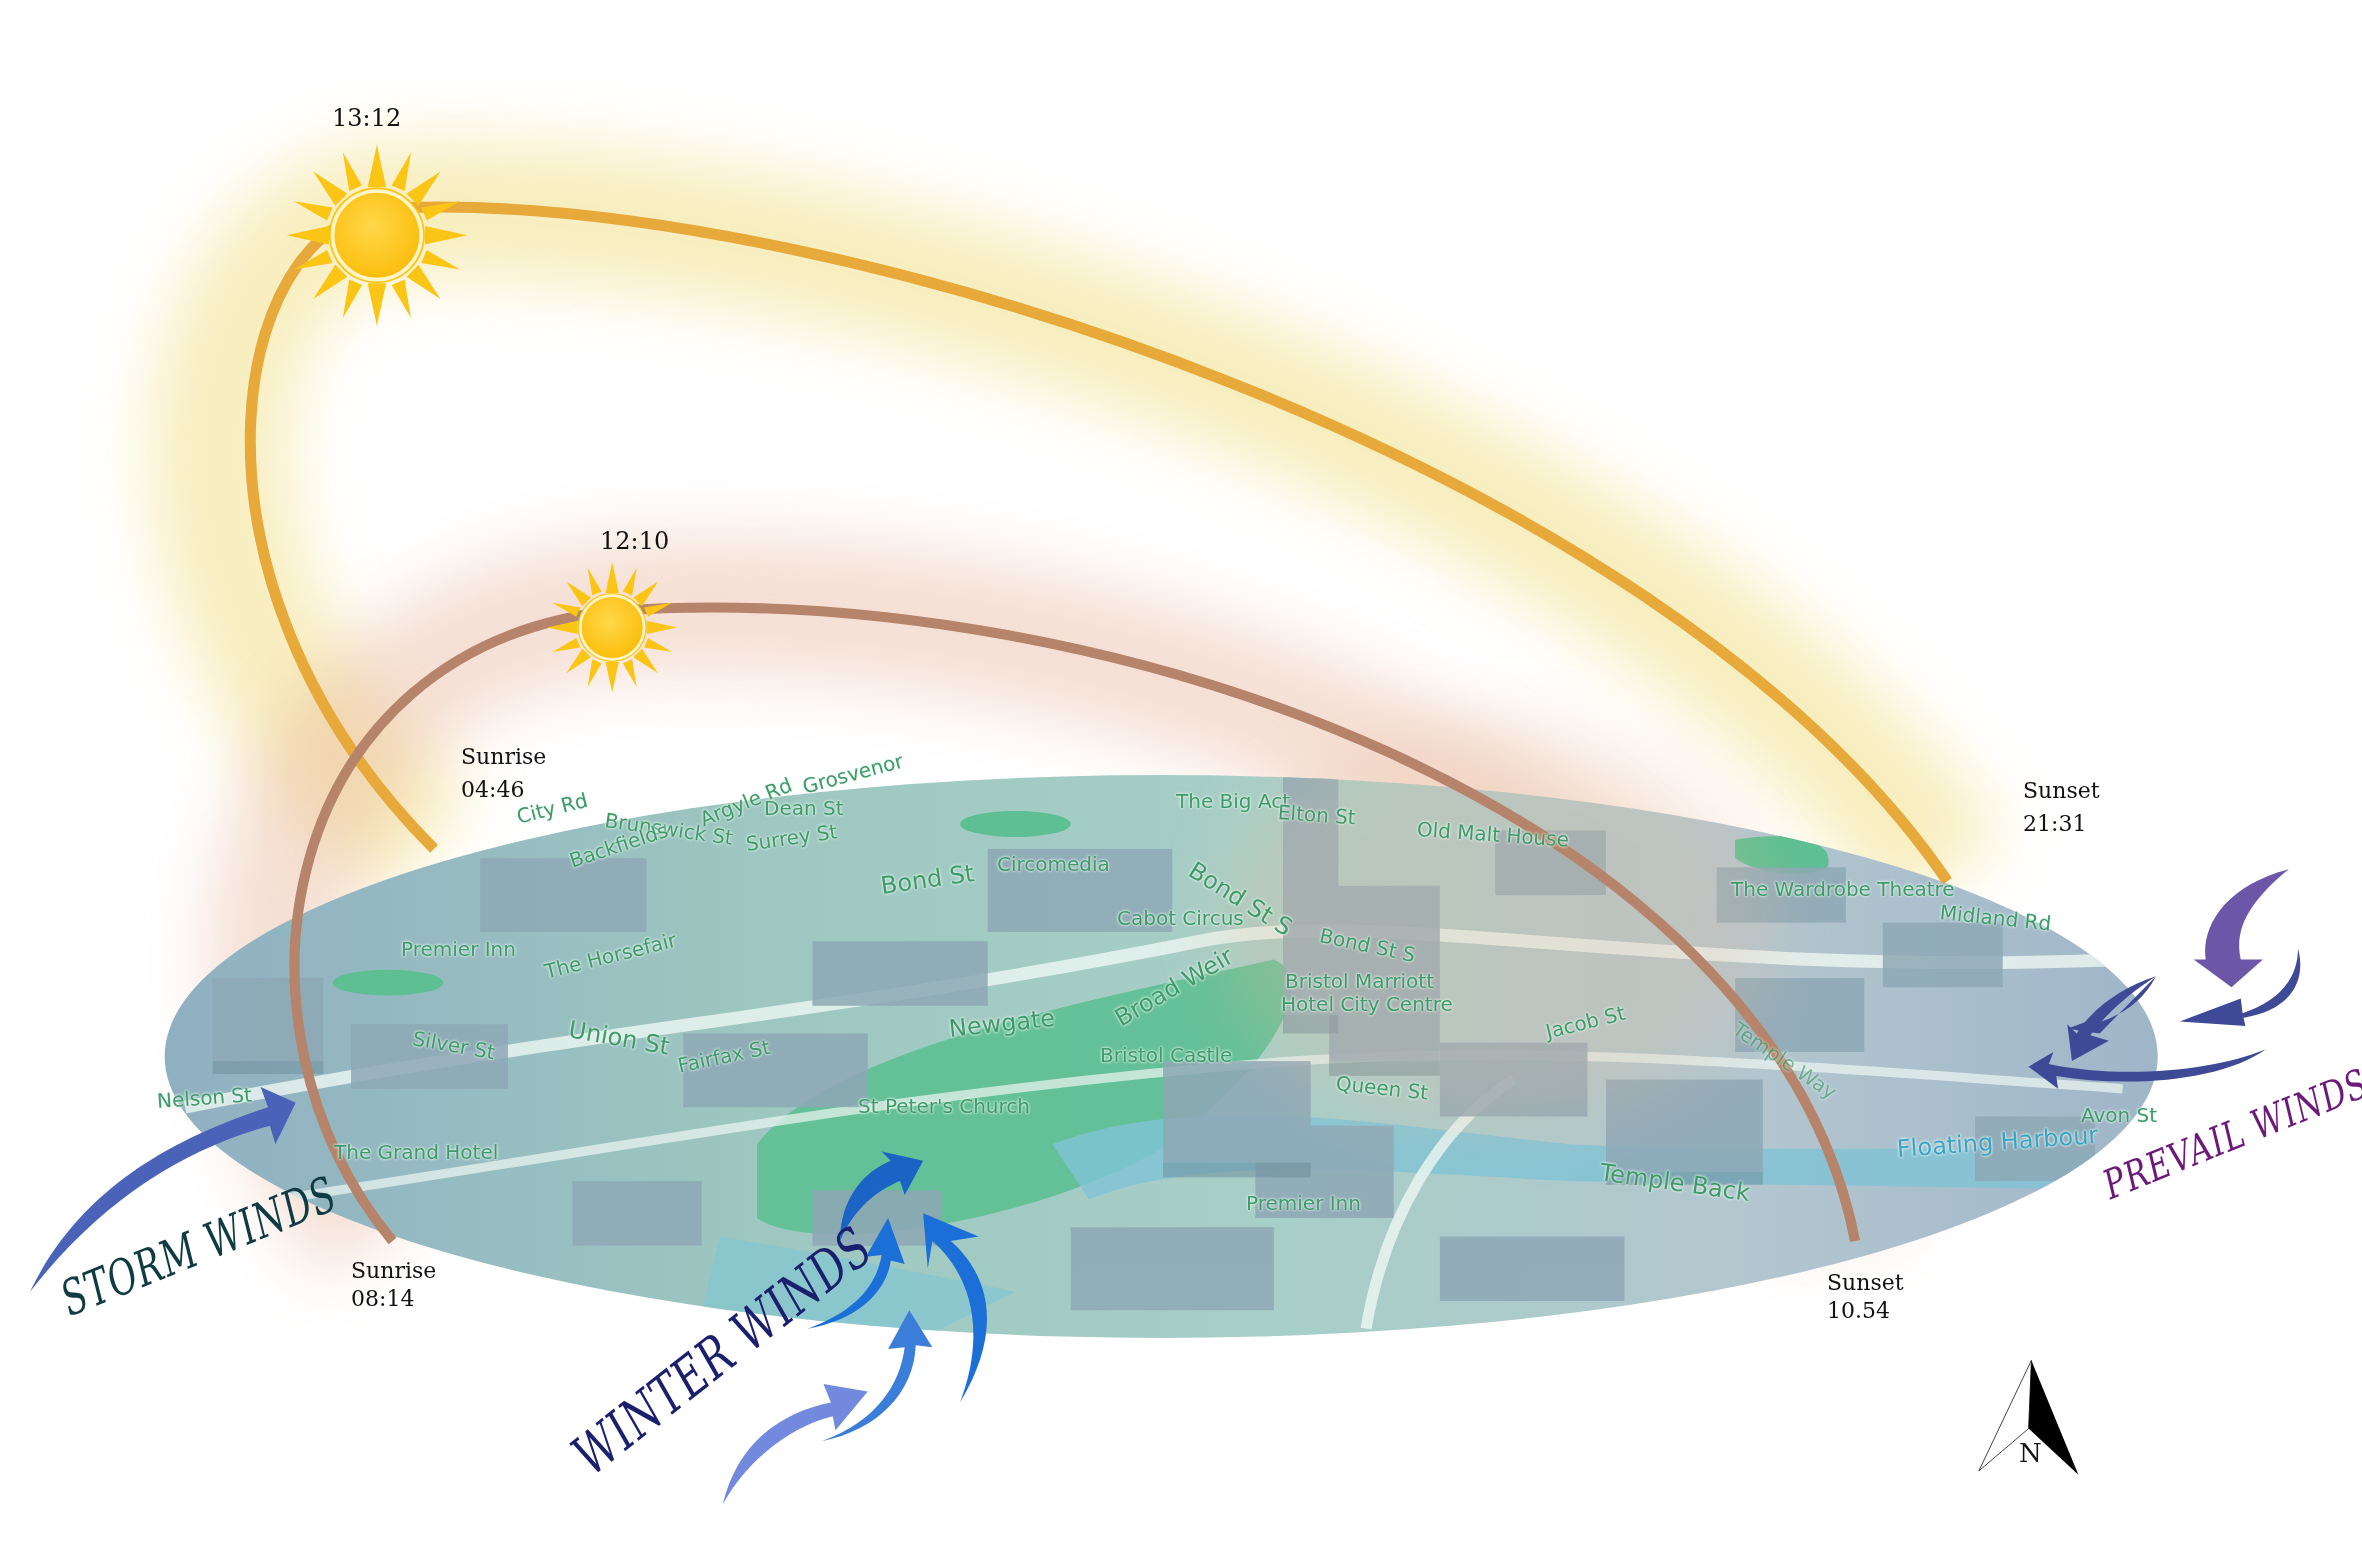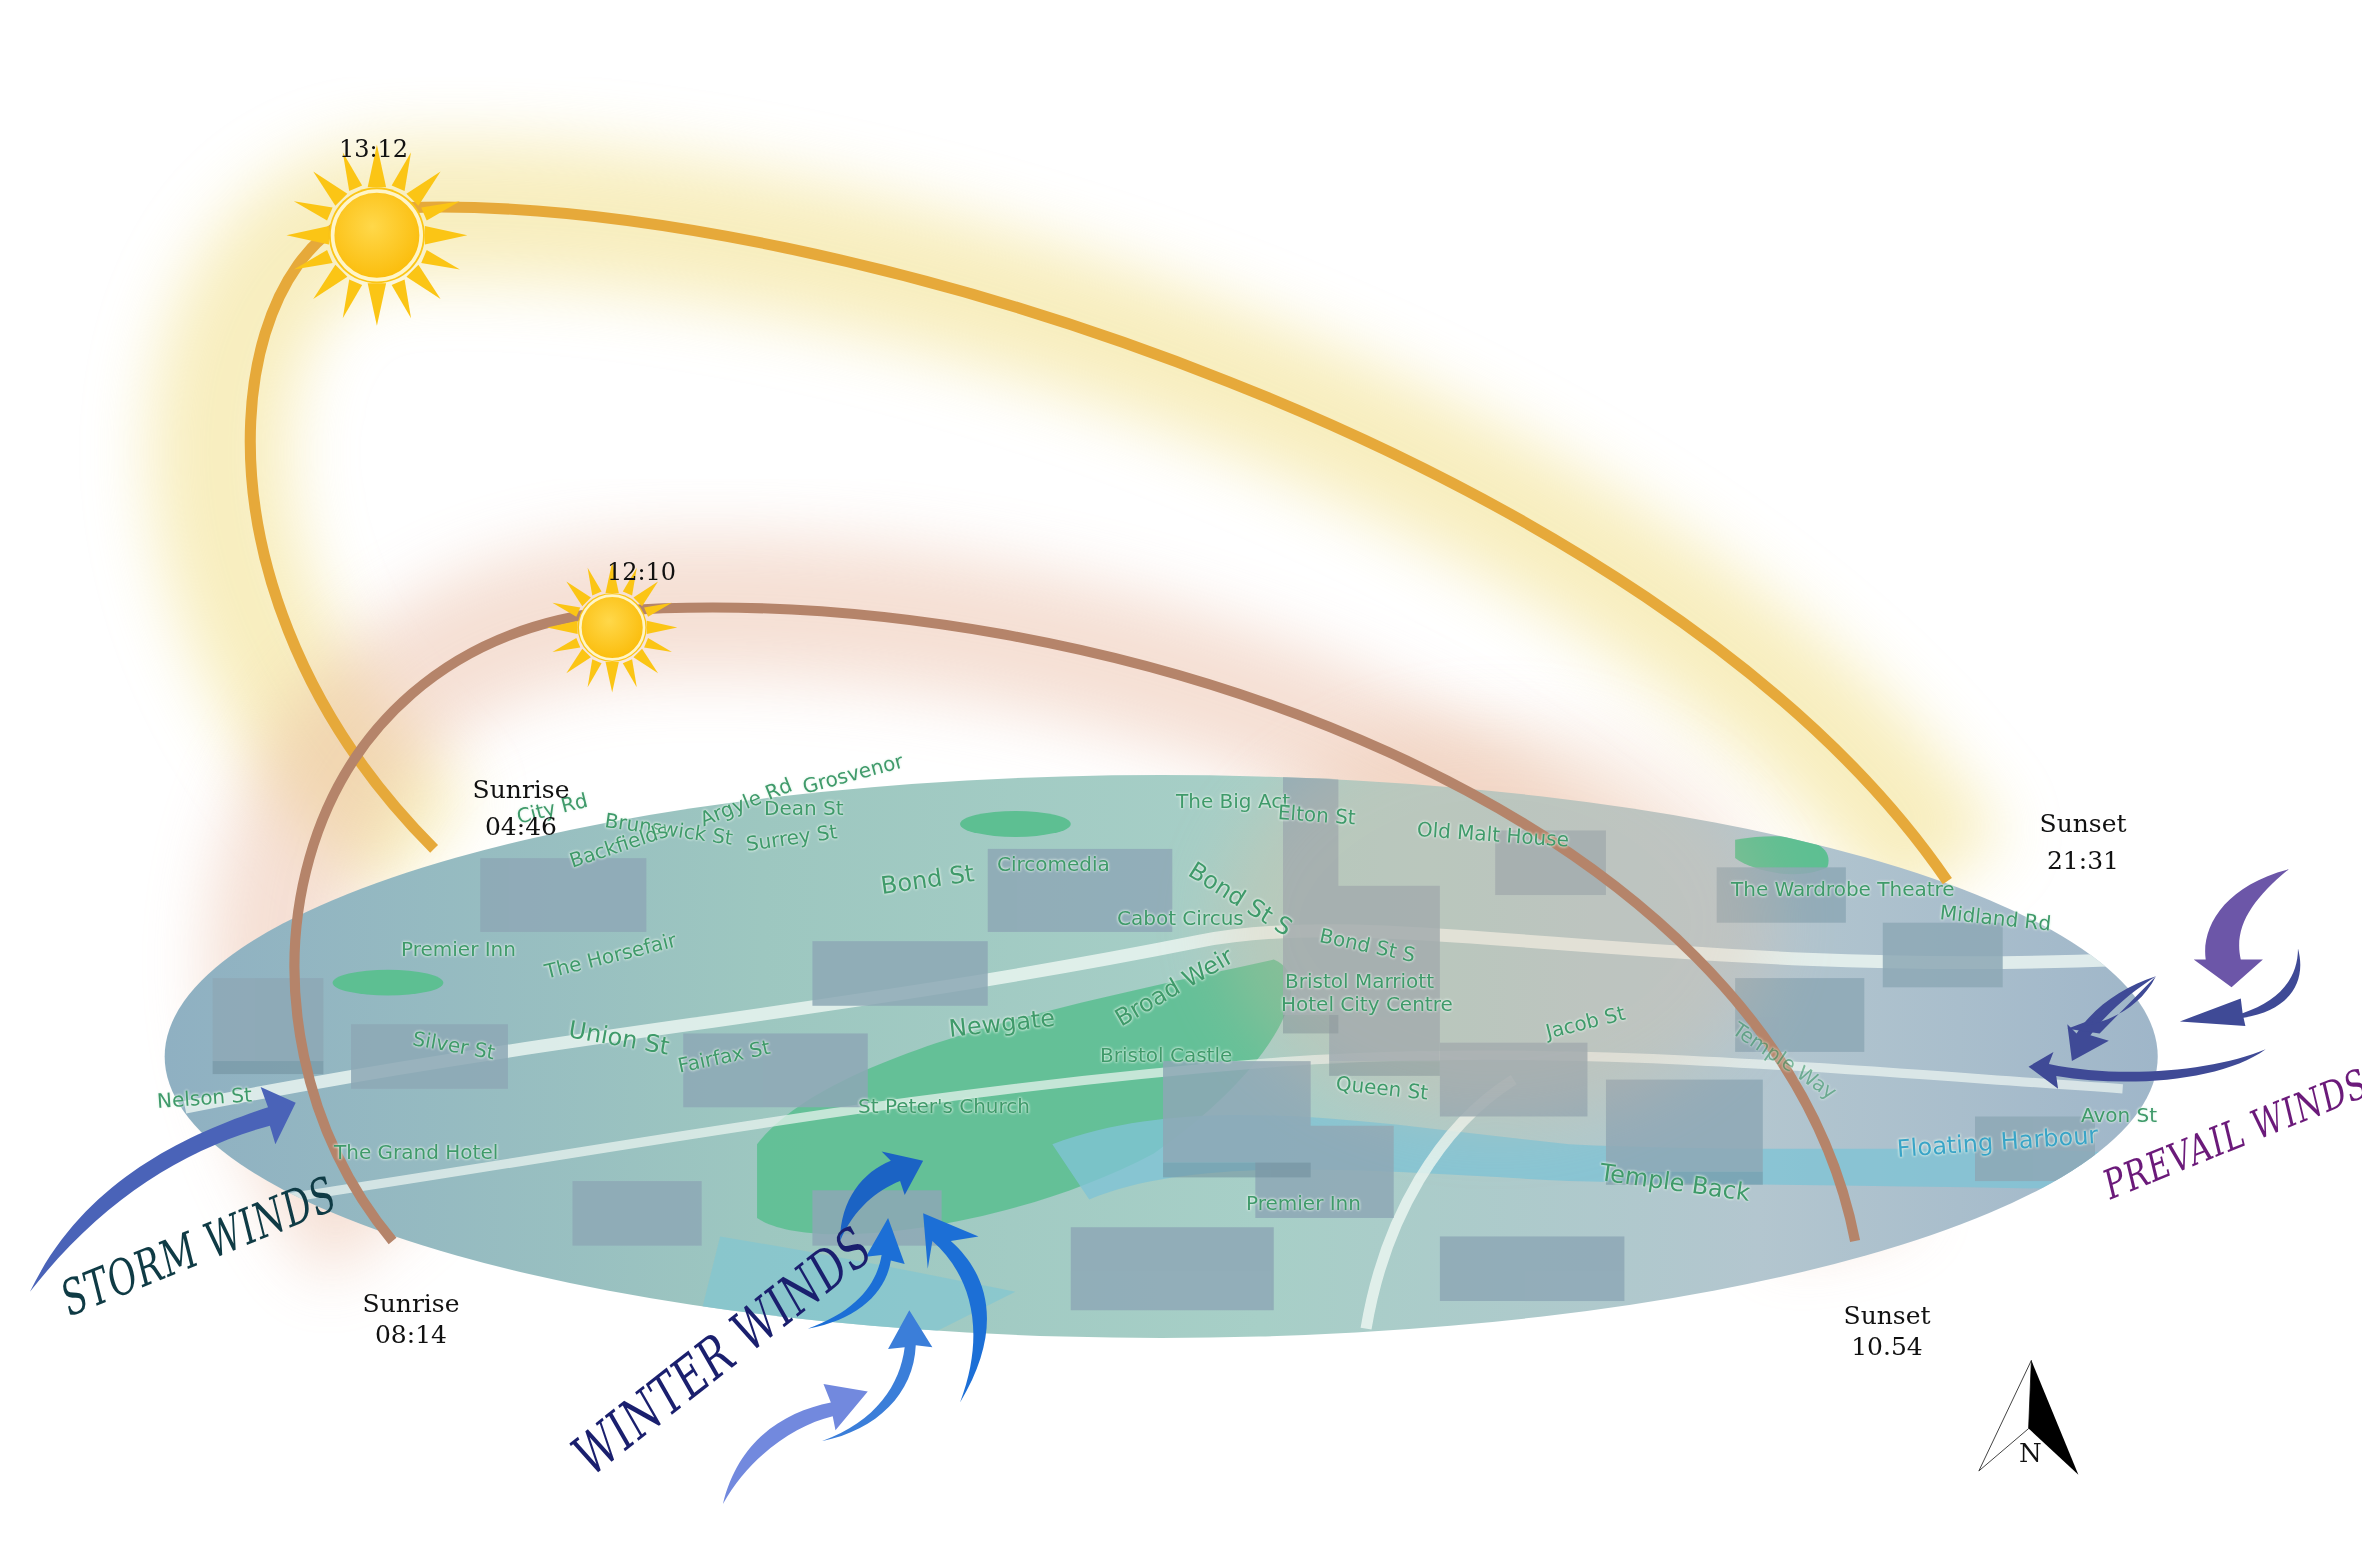--- a/index.html
+++ b/index.html
@@ -1,21 +1,21 @@
 <!DOCTYPE html>
 <html style="font-size:14.8px"><head>
 <meta charset="utf-8">
 <style>
   html, body { margin: 0; padding: 0; background: #ffffff; }
   body { width: 2363px; height: 1564px; position: relative; overflow: hidden; font-family: "DejaVu Serif", serif; }
   .stage { position: absolute; left: 0; top: 0; width: 2363px; height: 1564px; }
   svg.layer { position: absolute; left: 0; top: 0; }
-  .lbl { position: absolute; font-family: "DejaVu Serif", serif; color: #111; text-align: center; line-height: 1.25; margin-top: 31px; }
+  .lbl { position: absolute; font-family: "DejaVu Serif", serif; color: #111; line-height: 1.25; }
   .time-top { font-size: 24px; }
-  .sunlbl { font-size: 25px; }
+  .sunlbl { font-size: 22px; }
   .street { position: absolute; font-family: "DejaVu Sans", sans-serif; color: #3f9a6a; font-size: 20px; white-space: nowrap;
             text-shadow: 0 0 2.8px #e6f5ec, 0 0 2.8px #e6f5ec; transform-origin: left center; }
   .street.water { color: #3aa4c7; }
   .street.big { font-size: 24px; }
   .wind { position: absolute; font-family: "DejaVu Serif", serif; font-style: italic; white-space: nowrap; transform-origin: left bottom; letter-spacing: 0.9px; }
   .north { position: absolute; left: 1964px; top: 1353px; width: 120px; height: 129px; }
 </style>
 </head>
 <body>
 

